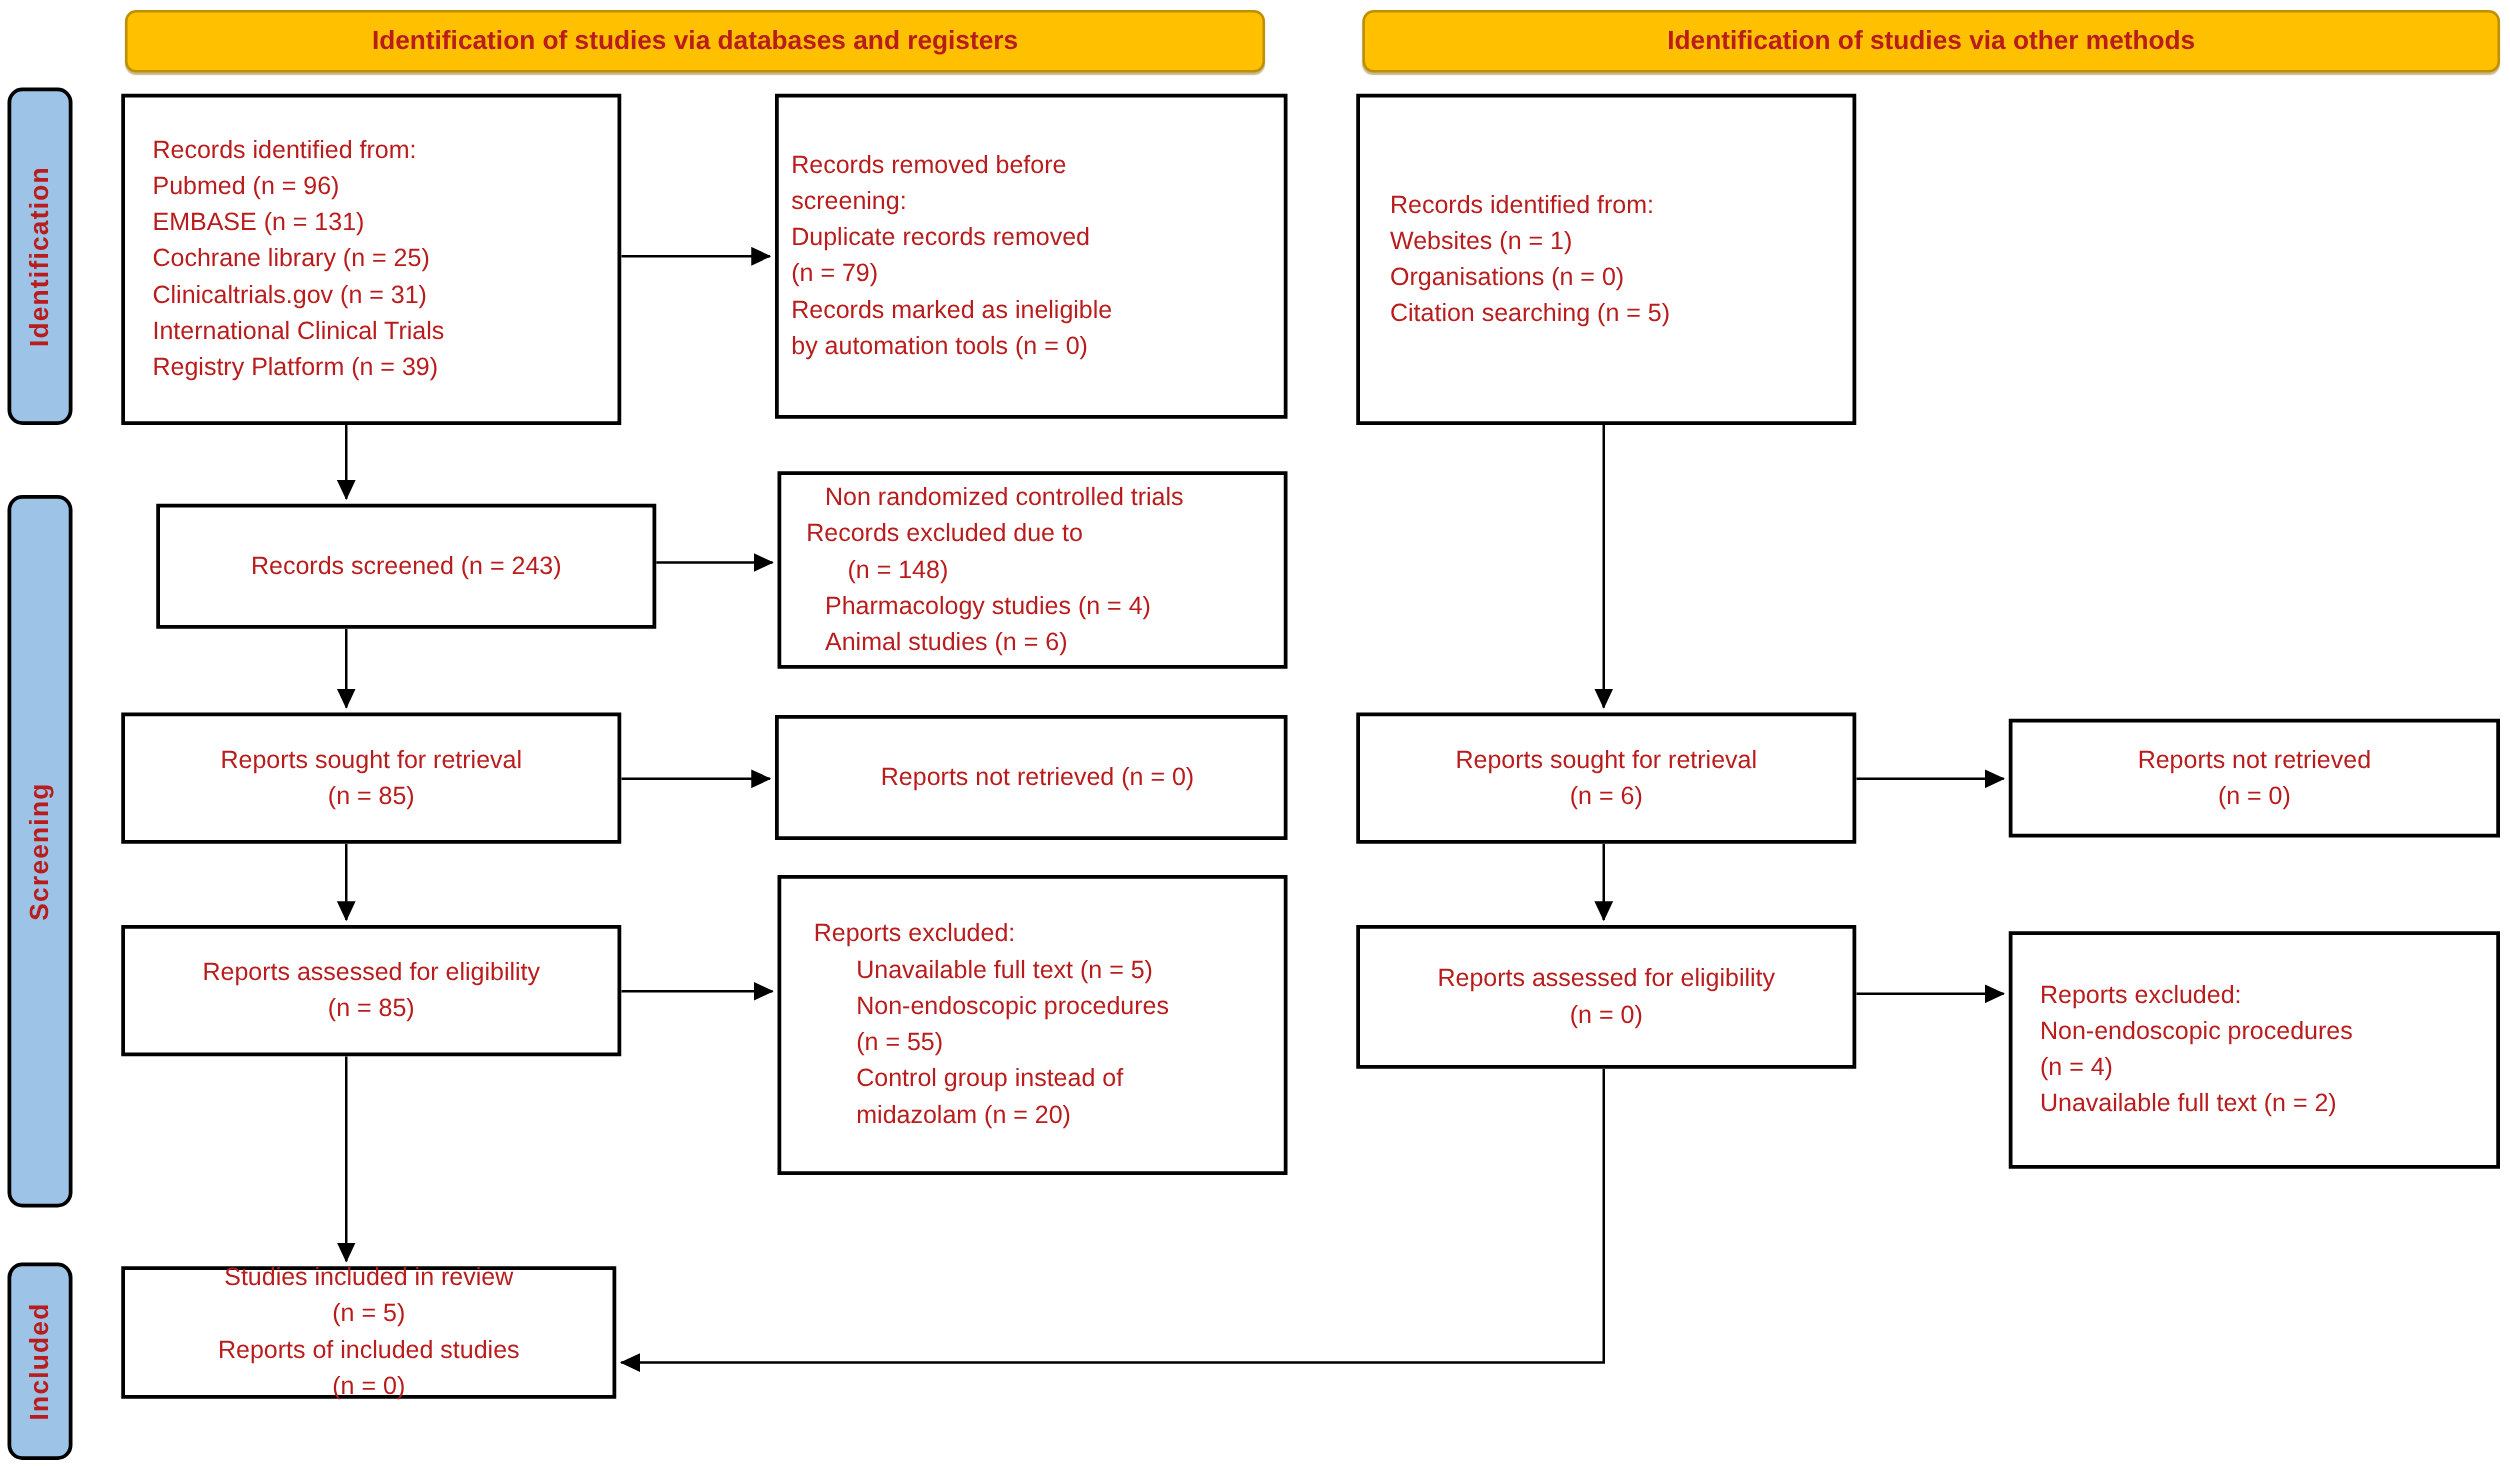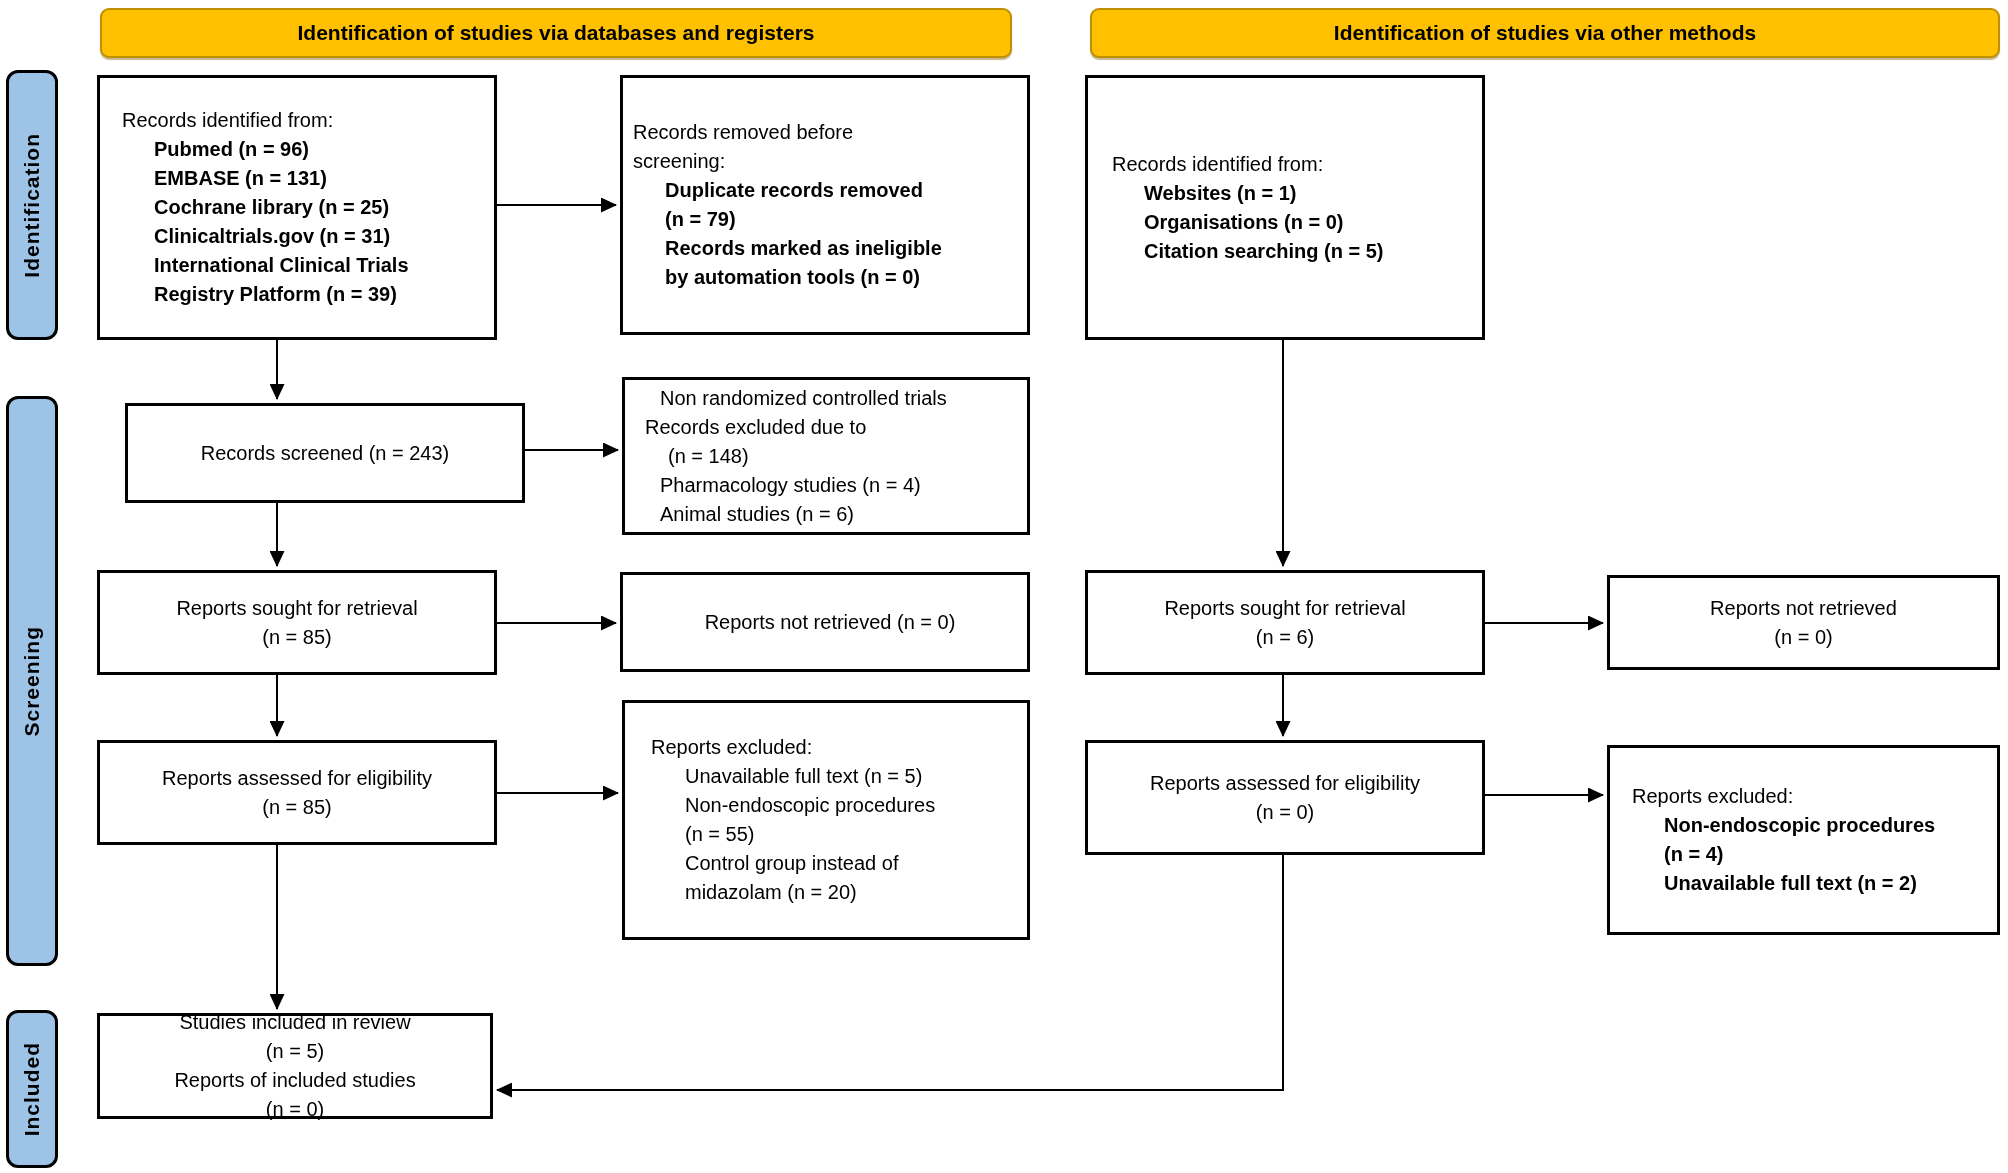--- a/index.html
+++ b/index.html
@@ -1,18 +1,18 @@
 <!DOCTYPE html>
 <html><head>
 <meta charset="utf-8">
 <style>
   html,body{margin:0;padding:0;background:#fff;}
   .canvas{
     position:relative;width:2008px;height:1173px;background:#fff;
-    font-family:"Liberation Sans","DejaVu Sans",sans-serif;color:#000000;
+    font-family:"Liberation Sans","DejaVu Sans",sans-serif;color:#b91c1c;
     overflow:hidden;
   }
   .wires{position:absolute;left:0;top:0;z-index:1;}
   .wire{stroke:#000;stroke-width:2;fill:none;}
   .banner{
     position:absolute;z-index:2;background:#FFC000;border:2px solid #BF8F00;
     border-radius:9px;display:flex;align-items:center;justify-content:center;
     font-weight:bold;font-size:21px;box-sizing:border-box;
     box-shadow:0 2px 1px rgba(128,96,0,.45);
   }
@@ -25,23 +25,23 @@
     writing-mode:vertical-rl;transform:rotate(180deg);
     font-weight:bold;font-size:21px;letter-spacing:1px;white-space:nowrap;
   }
   .box{
     position:absolute;z-index:2;background:#fff;border:3px solid #000;
     box-sizing:border-box;display:flex;flex-direction:column;justify-content:center;
     font-size:20px;line-height:29px;
   }
   .box.center{align-items:center;text-align:center;}
   .ln{display:block;}
-  .ind{margin-left:32px;font-weight:bold;}
+  .ind{}
   .ind14{margin-left:15px;}
-  .ind22{margin-left:23px;}
+  .ind22{margin-left:33px;}
   .ind36{margin-left:34px;}
 </style>
 </head>
 <body>
 
 <div class="canvas">
 
   <svg class="wires" width="2008" height="1173" viewBox="0 0 2008 1173">
     <defs>
       <marker id="ah" markerUnits="userSpaceOnUse" markerWidth="17" markerHeight="15" refX="15" refY="7.5" orient="auto">

